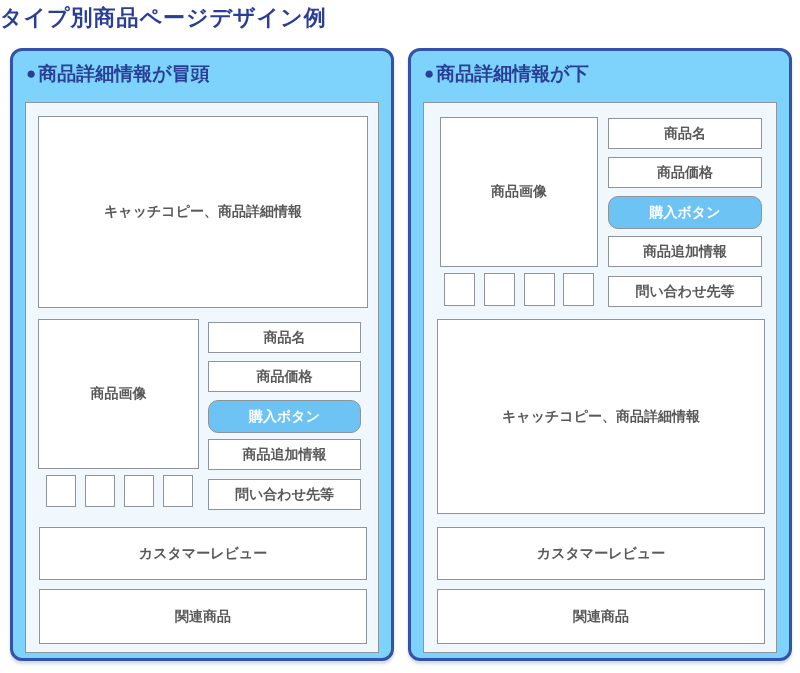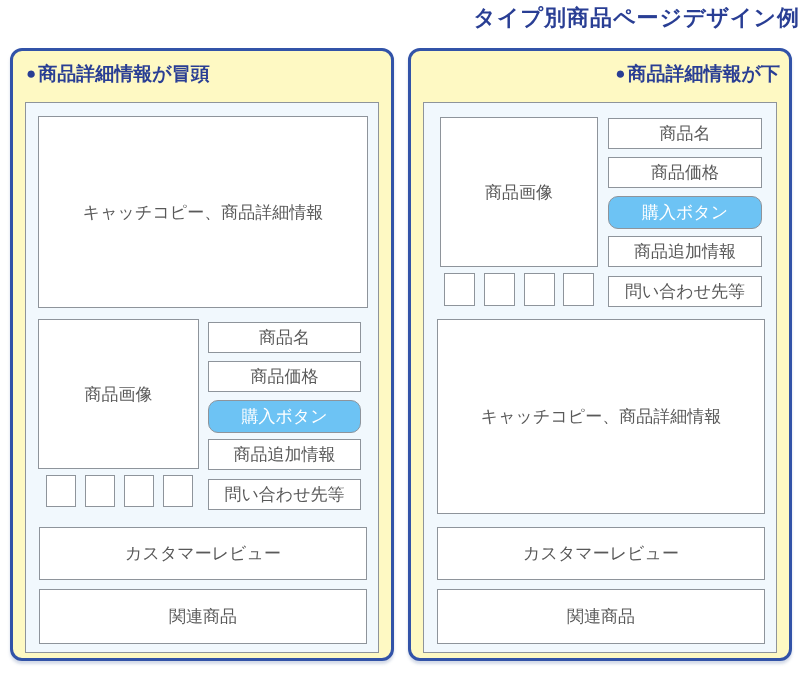--- a/index.html
+++ b/index.html
@@ -2,43 +2,43 @@
 <html><head>
 <meta charset="utf-8">
 <style>
   html,body{margin:0;padding:0;}
   body{
     width:800px;height:673px;position:relative;background:#ffffff;
     font-family:"Liberation Sans","DejaVu Sans",sans-serif;
     overflow:hidden;
   }
   .page-title{
-    position:absolute;top:3px;left:0;width:800px;text-align:right;
+    position:absolute;top:3px;left:0;width:800px;text-align:left;
     font-size:22px;font-weight:bold;color:#293e94;letter-spacing:1px;
   }
   .panel{
     position:absolute;top:48px;width:384px;height:613px;box-sizing:border-box;
-    background:#fef9c3;border:3px solid #3253a8;border-radius:12px;
+    background:#7dd3fc;border:3px solid #3253a8;border-radius:12px;
     box-shadow:0 3px 3px rgba(130,150,185,0.35);
   }
   .panel-left{left:10px;}
-  .panel-right{left:408px;text-align:right;}
+  .panel-right{left:408px;}
   .panel-header{
     position:absolute;top:10px;left:13px;width:356px;
     font-size:19px;font-weight:bold;color:#293e94;white-space:nowrap;
   }
   .panel-header .bullet{font-size:17px;vertical-align:1px;margin-right:2px;}
   .container{
     position:absolute;left:12px;top:51px;width:354px;height:551px;
     box-sizing:border-box;background:#f1f8fd;border:1px solid #8e949b;
   }
   .wf-box{
     position:absolute;box-sizing:border-box;background:#ffffff;
     border:1px solid #8e949b;display:flex;align-items:center;justify-content:center;
-    font-size:17px;font-weight:normal;color:#595959;white-space:nowrap;
+    font-size:14px;font-weight:bold;color:#595959;white-space:nowrap;
   }
   .buy{background:#6dc3f4;color:#ffffff;border-radius:10px;}
   
   .L .catch  {left:12px; top:13px;  width:330px;height:192px;}
   .L .pimg   {left:12px; top:216px; width:161px;height:150px;}
   .L .thumb  {top:372px;width:30px;height:32px;}
   .L .t1{left:20px;} .L .t2{left:59px;} .L .t3{left:98px;} .L .t4{left:137px;}
   .L .col    {left:182px;width:153px;height:31px;}
   .L .b1{top:219px;} .L .b2{top:258px;} .L .b3{top:297px;height:33px;} .L .b4{top:336px;} .L .b5{top:376px;}
   .L .review {left:13px; top:424px; width:328px;height:53px;}

